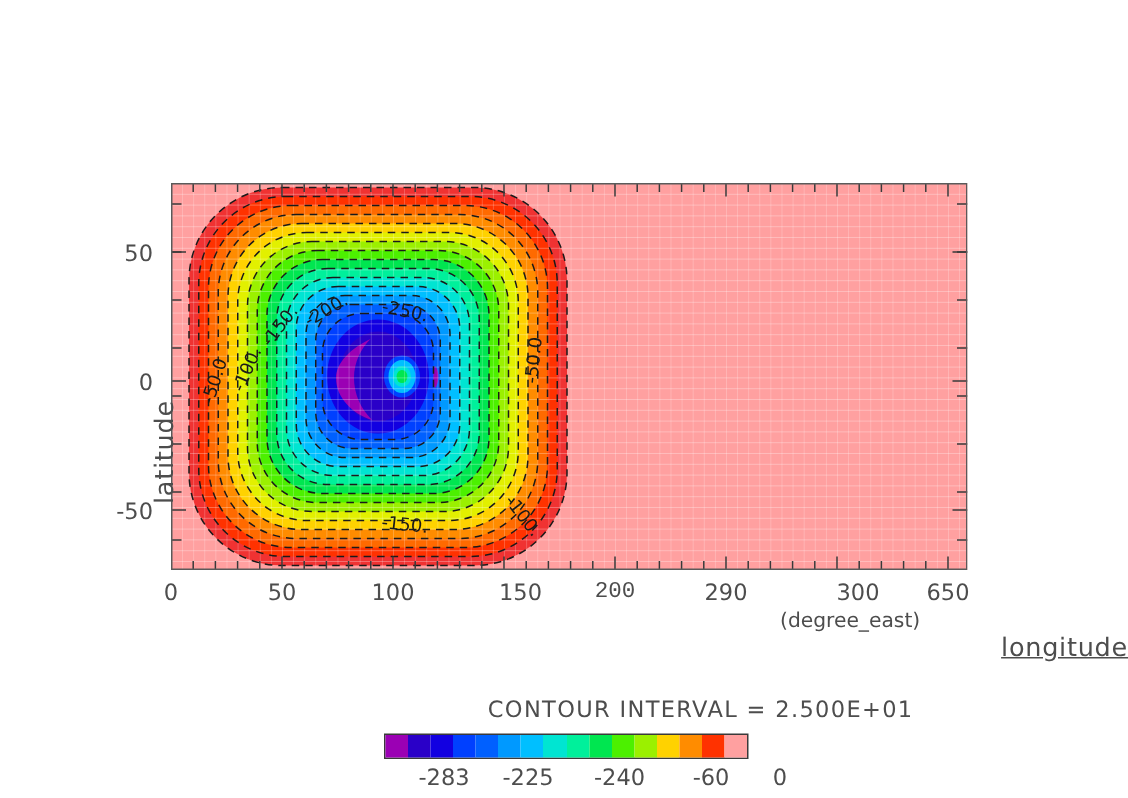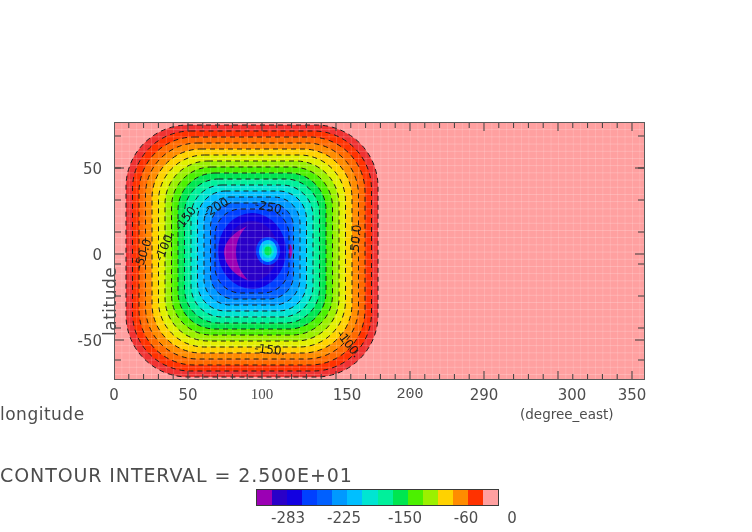--- a/index.html
+++ b/index.html
@@ -22,34 +22,34 @@
     position:absolute;text-align:right;width:46px;font-size:15px;color:#4d4d4d;
   }
   .xtick-label{
     position:absolute;text-align:center;width:60px;font-size:15px;color:#4d4d4d;
   }
   .ylabel{
     position:absolute;left:-14px;top:214px;font-size:17px;color:#4d4d4d;
     transform:rotate(-90deg);transform-origin:0 0;white-space:nowrap;letter-spacing:.5px;
   }
   .xlabel{
-    position:absolute;left:0;top:404px;width:752px;text-align:left;
-    font-size:17px;color:#4d4d4d;letter-spacing:.5px;
+    position:absolute;left:0;top:422px;width:752px;text-align:right;
+    font-size:17px;color:#4d4d4d;letter-spacing:.5px;text-decoration:underline;
   }
   .unit-north{position:absolute;left:38px;top:396px;font-size:13.5px;color:#4d4d4d;}
   .unit-east{position:absolute;left:520px;top:406px;font-size:13.5px;color:#4d4d4d;}
 
   .cbar-title{
-    position:absolute;left:0;top:464px;width:609px;text-align:left;
-    font-size:19px;letter-spacing:.9px;color:#4d4d4d;
+    position:absolute;left:0;top:464px;width:609px;text-align:right;
+    font-size:15px;letter-spacing:.9px;color:#4d4d4d;
   }
   .cbar{position:absolute;left:256px;top:489px;width:243px;height:17px;
         border:1px solid #3a3a3a;box-sizing:border-box;display:flex;}
   .cbar span{flex:1 1 auto;height:100%;display:block;}
-  .cbar-labels{position:absolute;left:8px;top:509px;width:716px;height:20px;}
+  .cbar-labels{position:absolute;left:16px;top:509px;width:716px;height:20px;}
   .cbar-labels div{position:absolute;font-size:15px;color:#4d4d4d;text-align:center;width:60px;}
 </style>
 </head>
 <body>
 
 <div id="root">
 
 
   <div class="plotbox">
 
@@ -159,26 +159,26 @@
 
     <div class="ylabel">latitude</div>
   </div>
 
   <div class="ytick-label" style="left:56px;top:160px;">50</div>
   <div class="ytick-label" style="left:56px;top:246px;">0</div>
   <div class="ytick-label" style="left:56px;top:332px;">-50</div>
 
   <div class="xtick-label" style="left:84px;top:386px;">0</div>
   <div class="xtick-label" style="left:158px;top:386px;">50</div>
-  <div class="xtick-label" style="left:232px;top:386px;font-family:Liberation Serif, serif;">100</div>
+  <div class="xtick-label" style="left:232px;top:386px;">100</div>
   <div class="xtick-label" style="left:317px;top:386px;">150</div>
   <div class="xtick-label" style="left:380px;top:386px;font-family:Liberation Mono, monospace;">200</div>
   <div class="xtick-label" style="left:454px;top:386px;">290</div>
   <div class="xtick-label" style="left:542px;top:386px;">300</div>
-  <div class="xtick-label" style="left:602px;top:386px;">350</div>
+  <div class="xtick-label" style="left:602px;top:386px;">650</div>
 
   <div class="unit-east">(degree_east)</div>
   <div class="xlabel">longitude</div>
 
   <div class="cbar-title">CONTOUR INTERVAL =  2.500E+01</div>
 
   <div class="cbar">
     <span style="background:#9b00b4"></span>
     <span style="background:#2a00c8"></span>
     <span style="background:#1200e1"></span>
@@ -193,18 +193,18 @@
     <span style="background:#9bf000"></span>
     <span style="background:#ffd200"></span>
     <span style="background:#ff8c00"></span>
     <span style="background:#ff3200"></span>
     <span style="background:#ffa0a0"></span>
   </div>
 
   <div class="cbar-labels">
     <div style="left:250px;">-283</div>
     <div style="left:306px;">-225</div>
-    <div style="left:367px;">-150</div>
+    <div style="left:367px;">-240</div>
     <div style="left:428px;">-60</div>
     <div style="left:474px;">0</div>
   </div>
 
 </div>
 
 </body></html>

